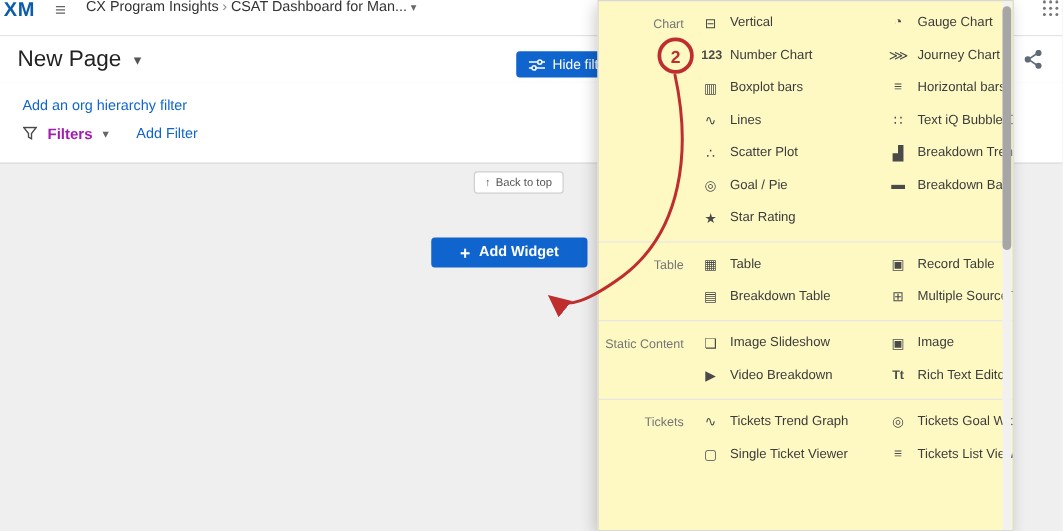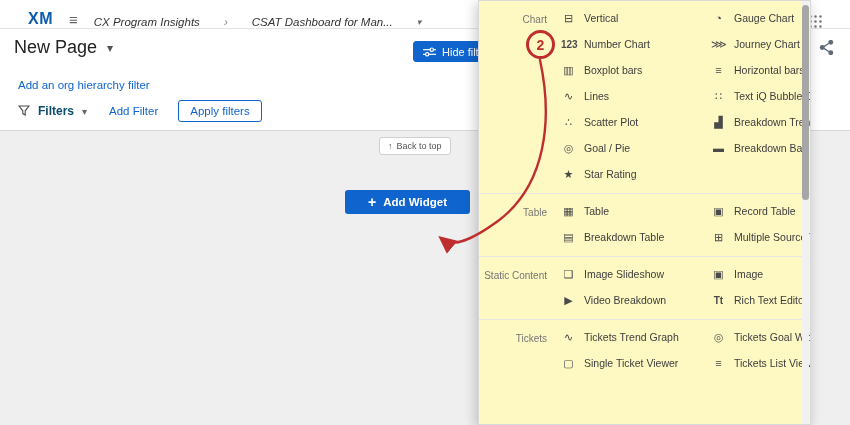--- a/index.html
+++ b/index.html
@@ -2,24 +2,24 @@
 <html style="--accent: #1064ce; --annotation: #bf2e2e;"><head>
 <meta charset="utf-8">
 <style>
   :root{ --accent:#1064ce; --annotation:#bf2e2e; }
   *{ box-sizing:border-box; margin:0; padding:0; }
   body{ font-family:"Liberation Sans", sans-serif; background:#fff; }
   .screen{ position:relative; width:850px; height:425px; background:#efeff0; overflow:hidden; }
 
   
   .topbar{ position:absolute; top:0; left:0; right:0; height:29px; background:#fff;
-           border-bottom:1px solid #e3e3e3; display:flex; align-items:flex-end; padding:0 28px; z-index:1; }
+           border-bottom:1px solid #e3e3e3; display:flex; align-items:flex-start; padding:0 3px; z-index:1; }
   .logo{ color:#0b5cab; font-weight:bold; font-size:16px; letter-spacing:.5px; margin-right:16px; }
   .hamburger{ color:#666; font-size:15px; margin-right:16px; cursor:pointer; }
-  .breadcrumb{ display:flex; align-items:center; gap:24px; font-size:11.5px; color:#333;font-style:italic; }
+  .breadcrumb{ display:flex; align-items:center; gap:3px; font-size:11.5px; color:#333; }
   .breadcrumb a{ color:#333; text-decoration:none; cursor:pointer; }
   .crumb-sep{ color:#888; }
   .crumb-chev{ color:#666; font-size:9px; cursor:pointer; }
   .apps-grid{ margin-left:auto; cursor:pointer; display:flex; align-items:center; }
 
   
   .page-header{ position:absolute; top:29px; left:0; right:0; height:37px; background:#fff;
                 display:flex; align-items:center; padding:0 14px; z-index:1; }
   .page-title{ font-size:18px; font-weight:400; color:#222; }
   .title-chev{ color:#555; font-size:12px; margin-left:10px; cursor:pointer; }
@@ -27,21 +27,21 @@
   .hide-filter{ position:absolute; left:413px; top:41px; height:21px; display:flex; align-items:center; gap:6px;
                 background:var(--accent); color:#fff; font-size:11px; border:1px solid var(--accent);
                 border-radius:3px; padding:0 9px; cursor:pointer; z-index:2; white-space:nowrap; }
 
   
   .filter-block{ position:absolute; top:66px; left:0; right:0; height:65px; background:#fff;
                  border-bottom:1px solid #d8d8d8; z-index:1; }
   .org-link{ position:absolute; left:18px; top:13px; color:var(--accent); font-size:11.5px; cursor:pointer; text-decoration:none; }
   .filters-row{ position:absolute; left:18px; top:34px; display:flex; align-items:center; gap:8px; }
   .funnel-wrap{ display:flex; align-items:center; }
-  .filters-label{ font-size:12px; font-weight:bold; color:#0c4a6e; }
+  .filters-label{ font-size:12px; font-weight:bold; color:#a21caf; }
   .filters-chev{ color:#666; font-size:10px; cursor:pointer; margin-right:14px; }
   .add-filter-link{ color:var(--accent); font-size:11.5px; cursor:pointer; text-decoration:none; margin-right:12px; }
   .apply-filters{ border:1px solid var(--accent); color:var(--accent); background:#fff; font-size:11.5px;
                   border-radius:3px; padding:4px 11px; cursor:pointer; font-family:inherit; }
 
   
   .back-top{ position:absolute; left:379px; top:137px; background:#fff; border:1px solid #cfcfcf;
              border-radius:3px; font-size:9px; color:#555; padding:3px 8px; cursor:pointer;
              display:flex; align-items:center; gap:4px; z-index:1; }
   .add-widget{ position:absolute; left:345px; top:190px; width:125px; height:24px; background:var(--accent);
@@ -135,21 +135,20 @@
     <a class="org-link">Add an org hierarchy filter</a>
     <div class="filters-row">
       <span class="funnel-wrap">
         <svg width="12" height="12" viewBox="0 0 12 12">
           <path d="M1 1h10L7.2 5.8V10L4.8 8.6V5.8L1 1z" fill="none" stroke="#4a4a4a" stroke-width="1.1"></path>
         </svg>
       </span>
       <span class="filters-label">Filters</span>
       <span class="filters-chev">▾</span>
       <a class="add-filter-link">Add Filter</a>
-      <button class="apply-filters">Apply filters</button>
     </div>
   </div>
 
   <button class="back-top">
     <span>↑</span>
     <span>Back to top</span>
   </button>
 
   <button class="add-widget">
     <span class="plus-glyph">+</span>

